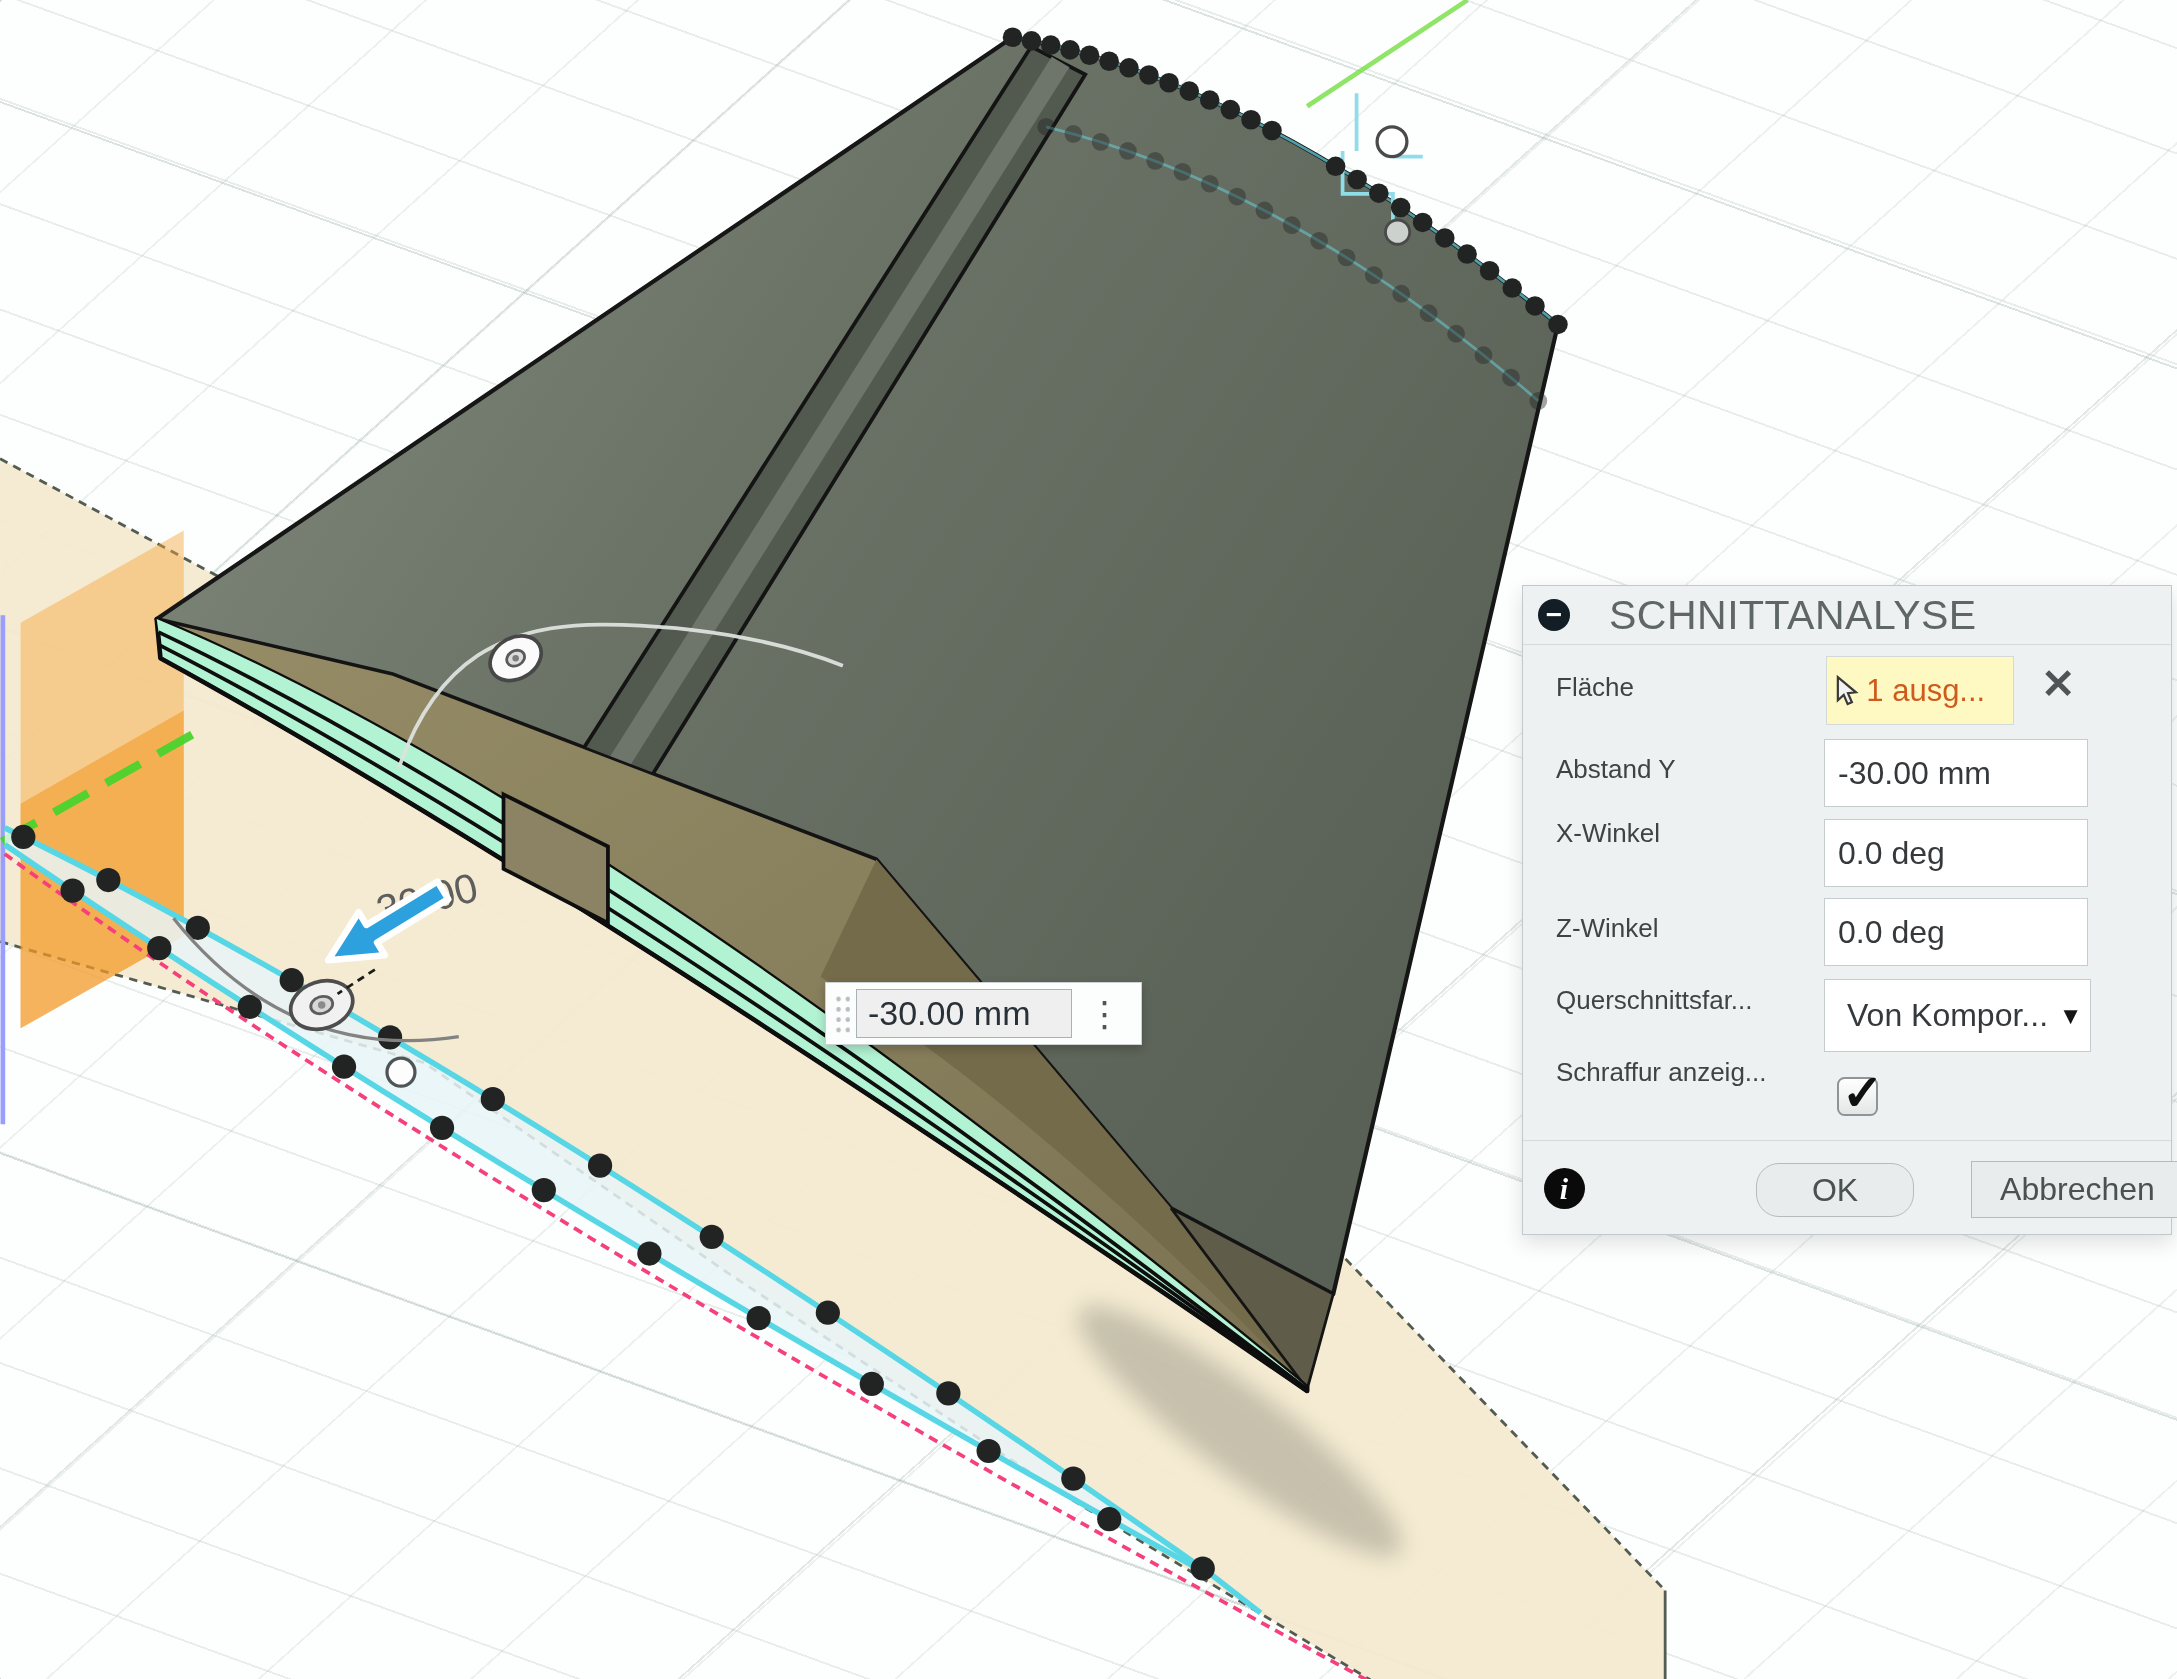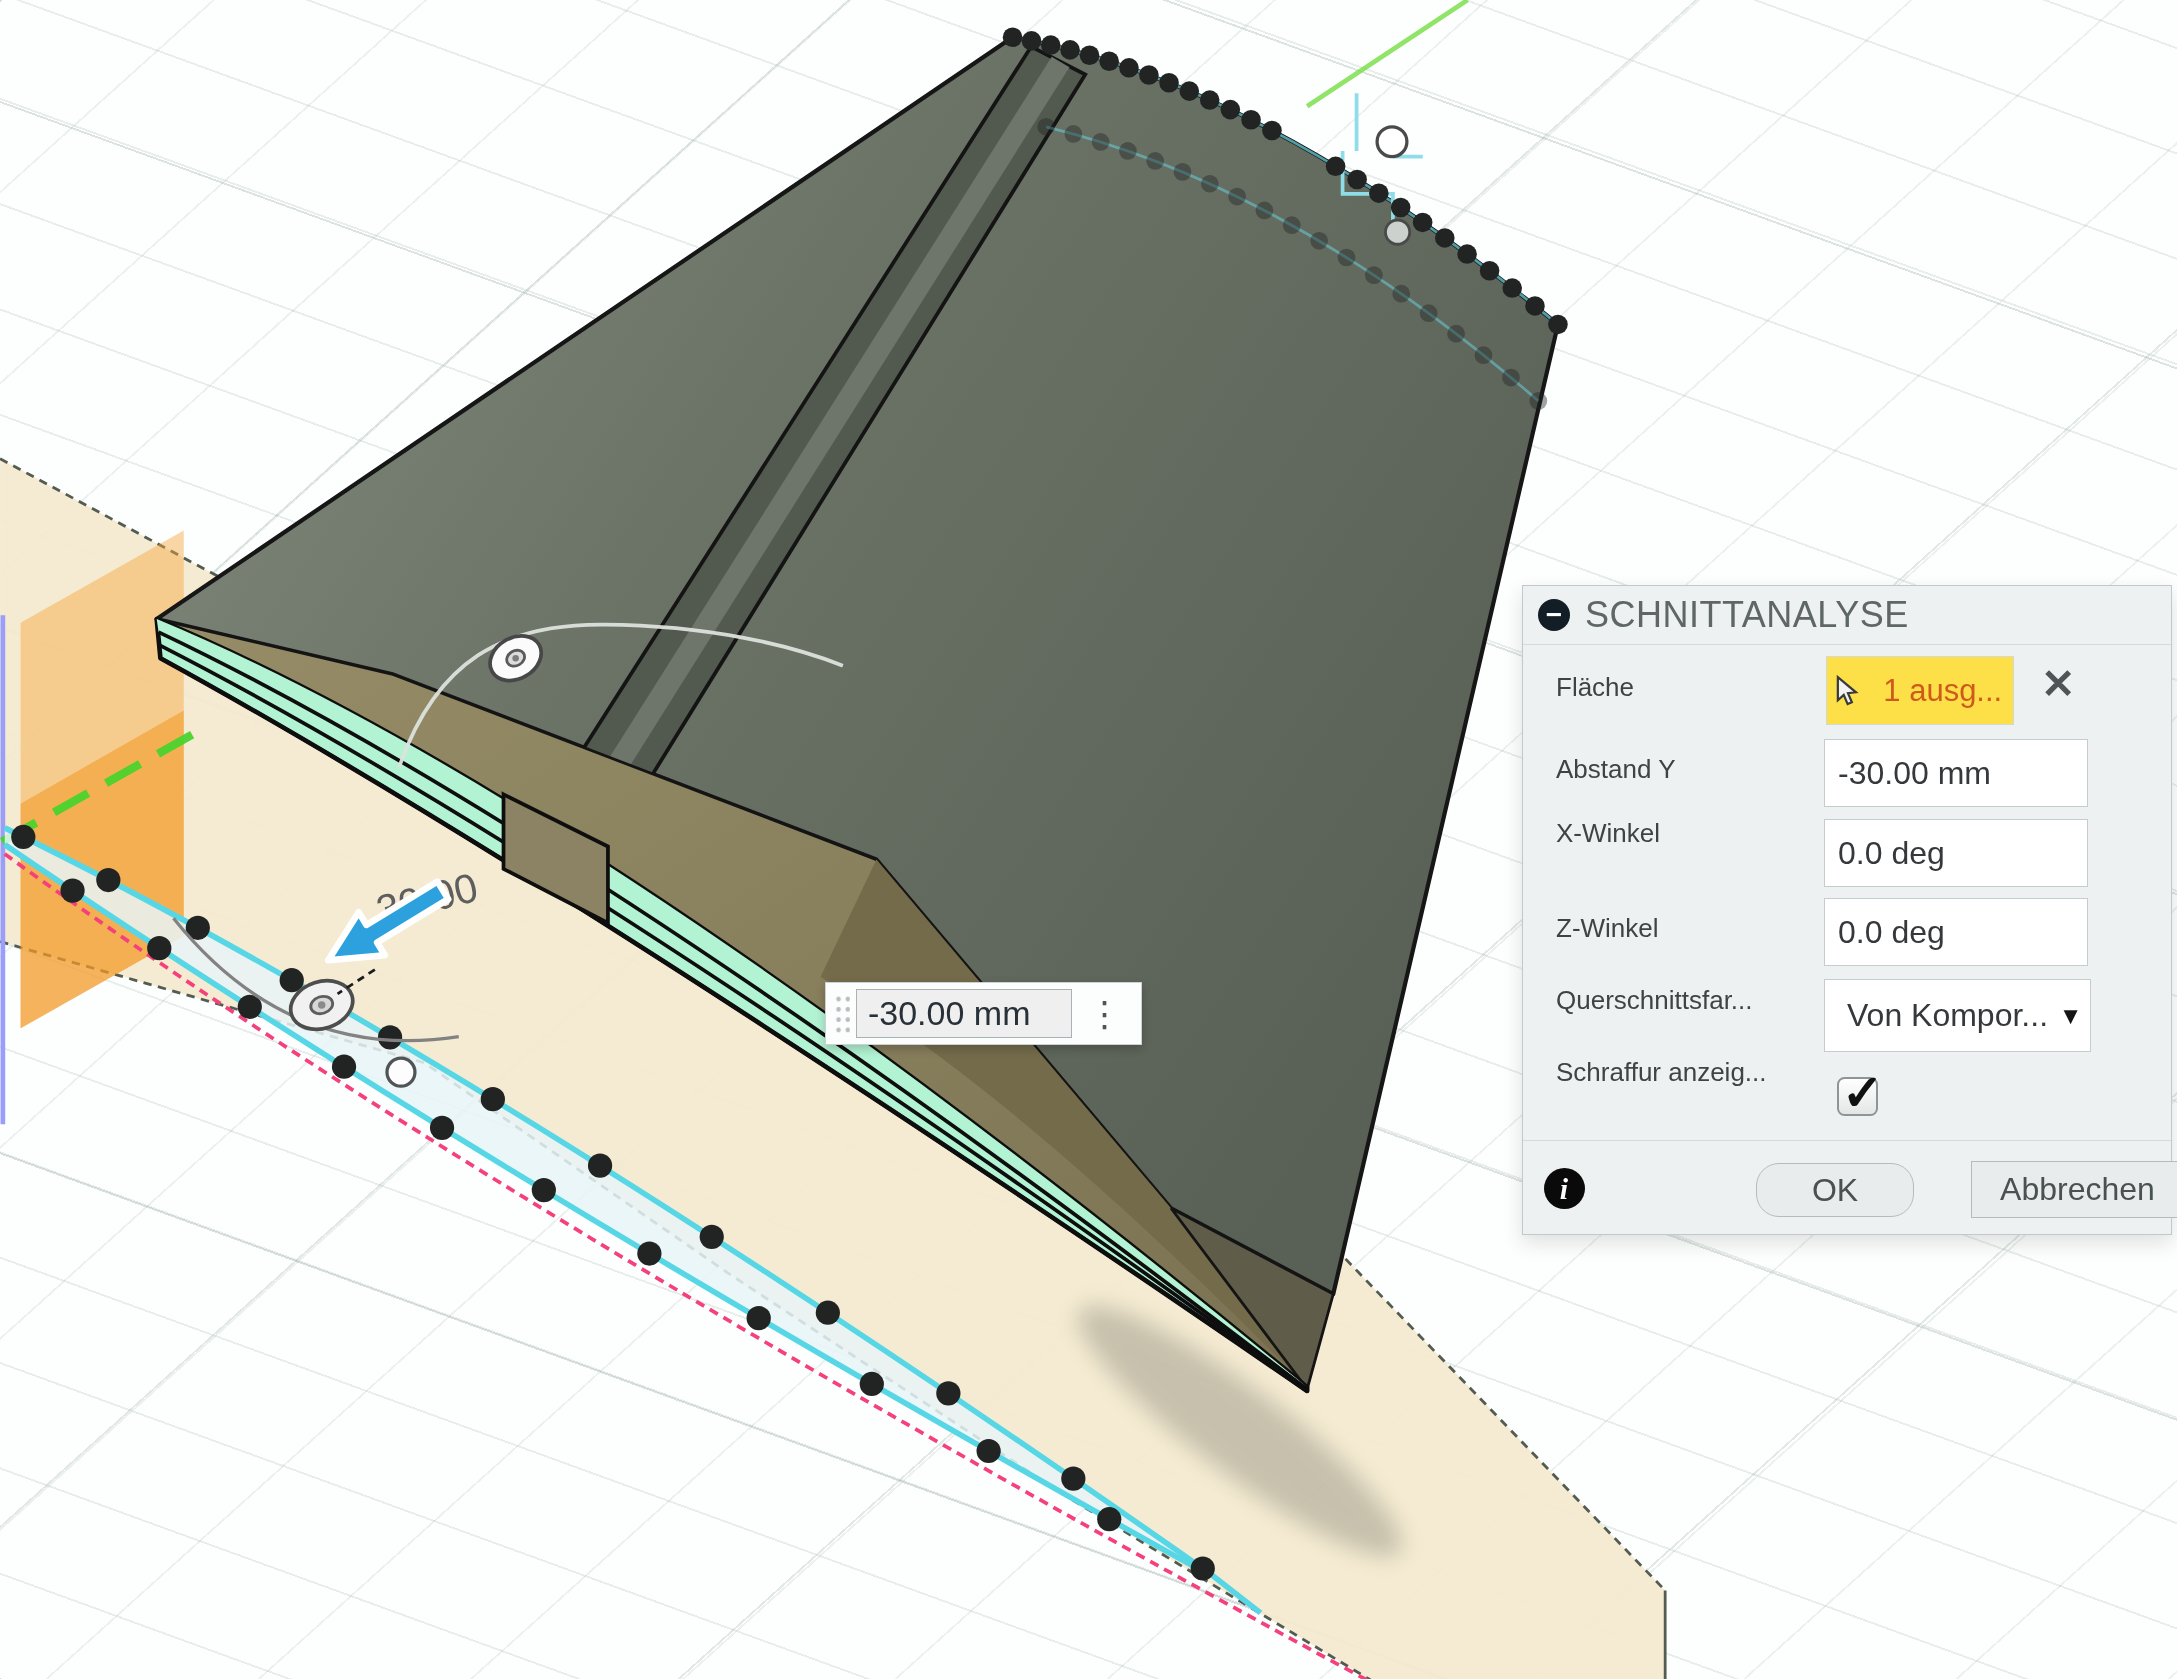--- a/index.html
+++ b/index.html
@@ -33,27 +33,27 @@
   
   .dialog{
     position:absolute;left:1522px;top:585px;width:650px;height:650px;z-index:10;
     background:#edf1f1;border:1.9px solid #c2c9ca;box-sizing:border-box;
     box-shadow:0 7.5px 18.6px rgba(40,50,50,.14);
     font-family:"Liberation Sans",sans-serif;color:#3e4446;
   }
   .dlg-header{height:58px;border-bottom:1.9px solid #d5dada;display:flex;align-items:center;padding:0 15px;gap:15px;}
   .minus-icon{width:32px;height:32px;border-radius:50%;background:#121d26;color:#fff;
     display:flex;align-items:center;justify-content:center;font-size:28px;font-weight:bold;line-height:1;}
-  .dlg-title{font-size:36px;color:#5e6668;letter-spacing:0.5px;}
+  .dlg-title{font-size:41px;color:#5e6668;letter-spacing:0.5px;margin-left:24px;}
   .dlg-label{position:absolute;left:33px;font-size:26px;color:#3e4446;white-space:nowrap;}
   .dlg-input{position:absolute;left:301px;width:264px;height:68px;box-sizing:border-box;
     border:1.9px solid #c5cccd;background:#fff;font-family:"Liberation Sans",sans-serif;
     font-size:32px;color:#35393c;padding:0 0 0 13px;}
   .face-btn{position:absolute;left:303px;top:70px;width:188px;height:69px;box-sizing:border-box;
-    border:1.9px solid #d3d8d9;background:#fde047;display:flex;align-items:center;gap:23px;
+    border:1.9px solid #d3d8d9;background:#fef9c3;display:flex;align-items:center;gap:6px;
     padding:0 5.6px 0 9.3px;cursor:pointer;}
   .face-btn span{font-size:31px;color:#ce5a1c;white-space:nowrap;overflow:hidden;}
   .close-x{position:absolute;left:518px;top:78px;font-size:41px;font-weight:bold;color:#4f5557;cursor:pointer;line-height:1;}
   .select-box{position:absolute;left:301px;top:393px;width:267px;height:73px;box-sizing:border-box;
     border:1.9px solid #c5cccd;background:#fff;display:flex;align-items:center;cursor:pointer;}
   .select-box .val{font-size:32px;color:#35393c;padding-left:22px;flex:1;white-space:nowrap;overflow:hidden;}
   .select-box .arr{font-size:24px;color:#141414;padding-right:7.5px;}
   .checkbox{position:absolute;left:314px;top:491px;width:41px;height:39px;box-sizing:border-box;
     border:2.8px solid #8e9597;border-radius:7.5px;background:linear-gradient(#ffffff,#e4e6e6);cursor:pointer;}
   .checkbox.checked::after{content:"✓";position:absolute;left:2.8px;top:-15px;font-size:50px;font-weight:bold;color:#101010;}

